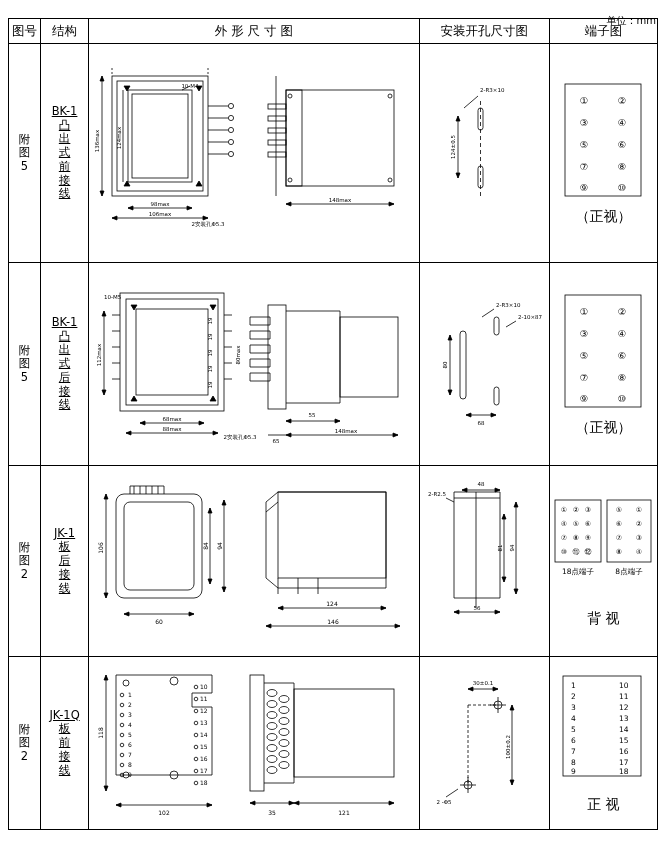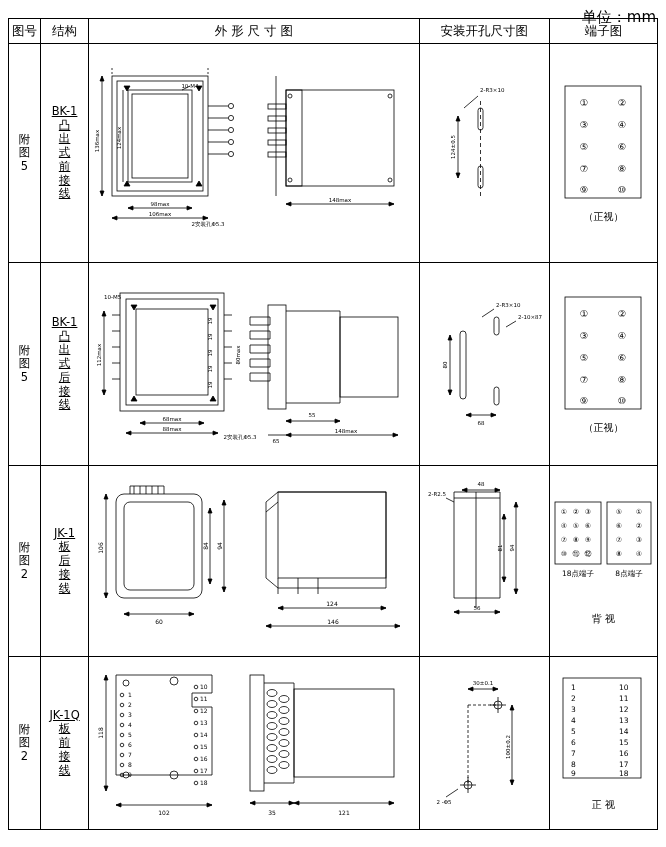--- a/index.html
+++ b/index.html
@@ -1,35 +1,35 @@
 <!DOCTYPE html>
 <html><head>
 <meta charset="utf-8">
 <style>
   html,body{margin:0;padding:0;background:#ffffff;}
   body{font-family:"DejaVu Sans","Liberation Sans",sans-serif;color:#000;}
   #page{position:relative;width:666px;height:847px;overflow:hidden;background:#fff;}
-  .unit{position:absolute;right:10px;top:8px;font-size:15px;}
+  .unit{position:absolute;right:10px;top:14px;font-size:10px;}
   table.main{position:absolute;left:8px;top:18px;width:650px;border-collapse:collapse;table-layout:fixed;}
   table.main td,table.main th{border:1px solid #000;padding:0;text-align:center;vertical-align:middle;}
   .hdr{height:24px;font-size:12.5px;font-weight:normal;}
   .colnum{width:32px;}
   .colstruct{width:48px;}
   .colshape{width:330px;}
   .colmount{width:130px;}
   .colterm{width:108px;}
   .rowno{font-size:11.5px;line-height:1.15;}
   .struct{font-size:11.5px;line-height:1.2;padding:2px 0;text-decoration:underline;}
   .row1 td{height:218px;}
   .row2 td{height:202px;}
   .row3 td{height:190px;}
   .row4 td{height:172px;}
   svg{display:block;margin:0 auto;}
   .termwrap{display:flex;flex-direction:column;align-items:center;justify-content:center;}
-  .note{font-size:10px;margin-top:4px;}
+  .note{font-size:14px;margin-top:4px;}
 </style>
 </head>
 <body>
 
 <div id="page">
 
   <div class="unit">单位：mm</div>
 
   <table class="main">
     <colgroup>

